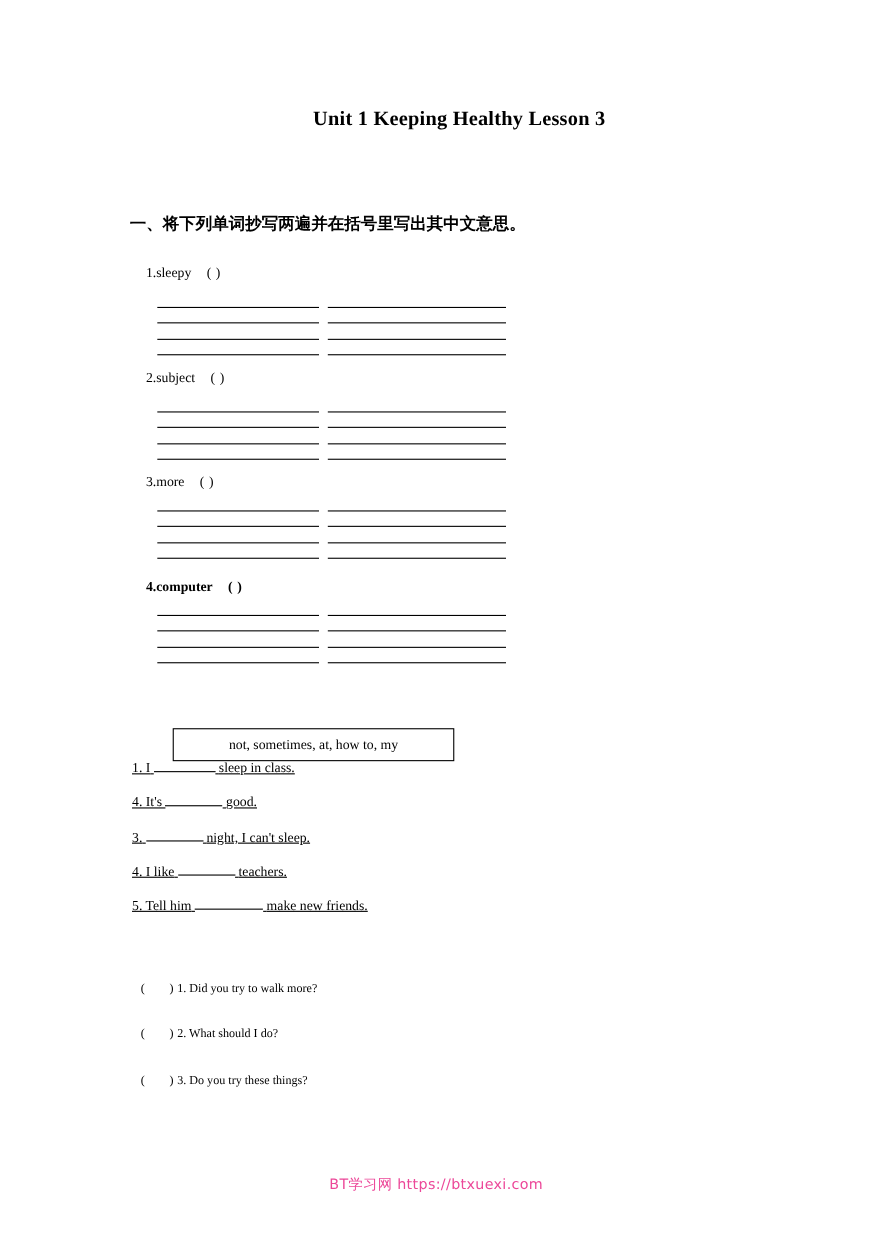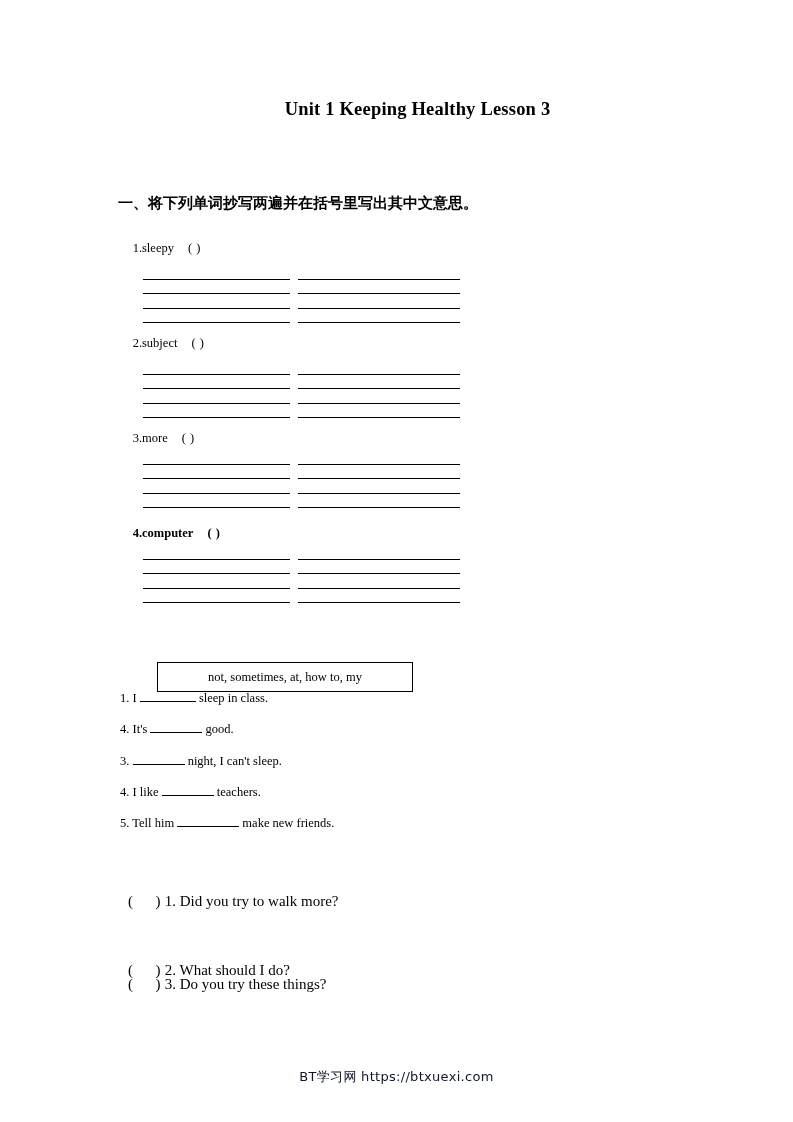--- a/index.html
+++ b/index.html
@@ -115,54 +115,55 @@
     font-size: 12.5px;
     font-family: "Liberation Serif", serif;
   }
 
   .fill-line {
     position: absolute;
     left: 120px;
     font-size: 12.5px;
     font-family: "Liberation Serif", serif;
     white-space: nowrap;
+    text-decoration: underline;
   }
   .blank {
     display: inline-block;
     border-bottom: 1px solid #000000;
     vertical-align: baseline;
     height: 11px;
   }
   .blank.w1 { width: 56px; }
   .blank.w2 { width: 52px; }
   .blank.w3 { width: 52px; }
   .blank.w4 { width: 52px; }
   .blank.w5 { width: 62px; }
 
   
   .match-line {
     position: absolute;
     left: 128px;
-    font-size: 15px;
+    font-size: 11px;
     font-family: "Liberation Serif", serif;
     white-space: nowrap;
   }
   .paren-box { display: inline-block; letter-spacing: 0.5px; }
   .paren-gap { display: inline-block; width: 22px; }
 
   
   .footer {
     position: absolute;
     top: 1068px;
     left: 0;
     width: 793px;
     text-align: center;
     font-size: 13px;
     font-family: "DejaVu Sans", sans-serif;
-    color: #0f172a;
+    color: #ec4899;
     letter-spacing: 0.3px;
   }
 </style>
 </head>
 <body>
 
 <div class="page">
 
   <div class="doc-title">Unit 1 Keeping Healthy Lesson 3</div>
 
@@ -274,21 +275,21 @@
     <span class="blank w5"></span>
     <span>make new friends.</span>
   </div>
 
 
   <div class="match-line" style="top:893px;">
     <span class="paren-box">(</span><span class="paren-gap"></span><span class="paren-box">)</span>
     <span>1. Did you try to walk more?</span>
   </div>
 
-  <div class="match-line" style="top:934px;margin-top:28px;">
+  <div class="match-line" style="top:934px;">
     <span class="paren-box">(</span><span class="paren-gap"></span><span class="paren-box">)</span>
     <span>2. What should I do?</span>
   </div>
 
   <div class="match-line" style="top:976px;">
     <span class="paren-box">(</span><span class="paren-gap"></span><span class="paren-box">)</span>
     <span>3. Do you try these things?</span>
   </div>
 
   <div class="footer">BT学习网 https://btxuexi.com</div>

